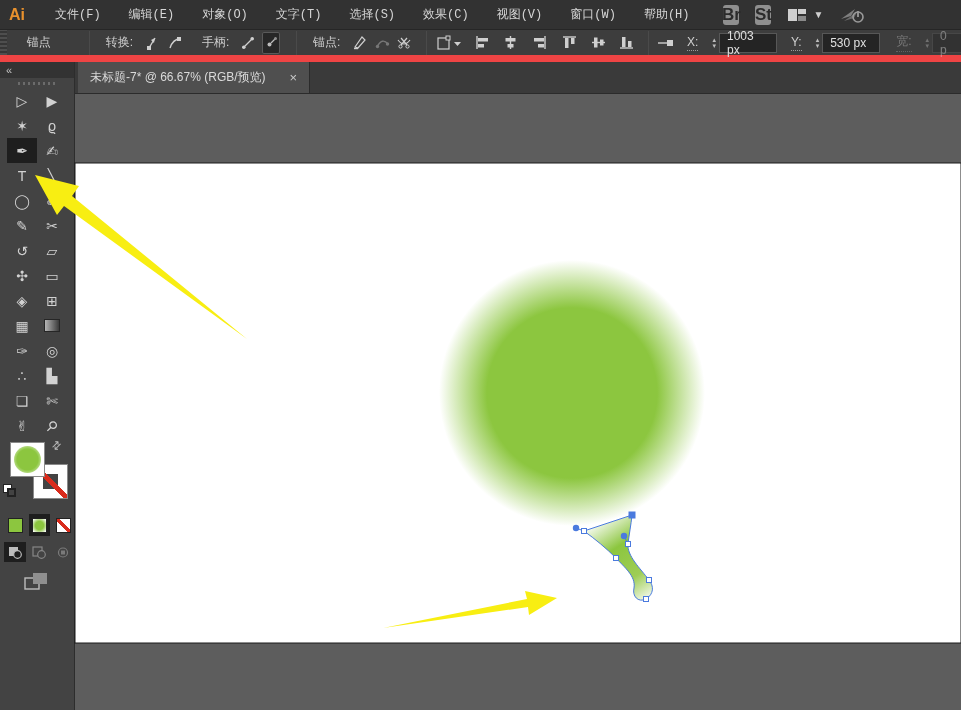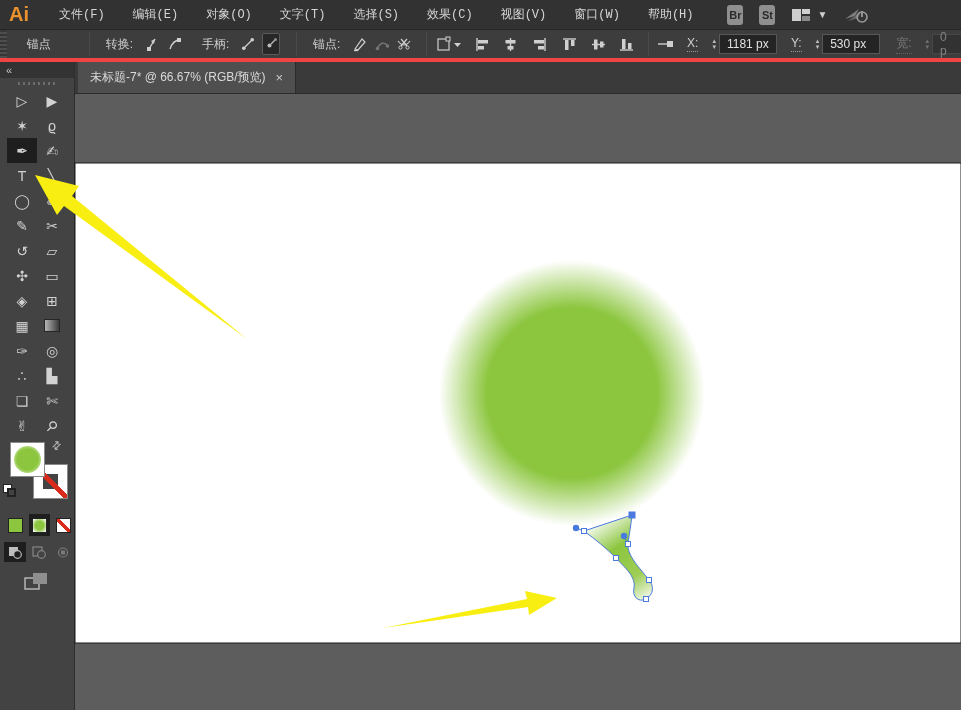--- a/index.html
+++ b/index.html
@@ -2,31 +2,31 @@
 <html><head>
 <meta charset="utf-8">
 <style>
   * { margin:0; padding:0; box-sizing:border-box; }
   html,body { width:961px; height:710px; overflow:hidden; }
   body { font-family:"Liberation Sans","DejaVu Sans",sans-serif; background:#3f3f3f; position:relative; }
 
   
   .menubar { height:30px; background:#323232; border-bottom:1px solid #262626;
              display:flex; align-items:center; color:#d6d6d6; font-size:12px; }
-  .logo { color:#e8912d; font-weight:bold; font-size:20px; margin:0 16px 0 9px; }
+  .logo { color:#e8912d; font-weight:bold; font-size:16px; margin:0 16px 0 9px; }
   .menu-items { display:flex; align-items:center; height:100%;font-family:Liberation Mono, monospace; }
   .menu-item { padding:0 14px; height:100%; display:flex; align-items:center; cursor:default; }
   .mb-right { display:flex; align-items:center; margin-left:20px; gap:16px; }
   .sq-btn { width:16px; height:20px; background:#8f8f8f; color:#2b2b2b; border-radius:3px;
-            font-size:11px; font-weight:bold; display:flex; align-items:center; justify-content:center; }
+            font-size:17px; font-weight:bold; display:flex; align-items:center; justify-content:center; }
   .ws-wrap { display:flex; align-items:center; gap:6px; }
   .chev { color:#cfcfcf; font-size:10px; }
 
   
-  .controlbar { height:32px; background:#3d3d3d; border-bottom:4px solid #ef4444;
+  .controlbar { height:32px; background:#3d3d3d; border-bottom:7px solid #ef4444;
                 display:flex; align-items:center; font-size:12px; color:#cfcfcf; }
   .grip { width:8px; height:100%;
           background:repeating-linear-gradient(0deg,#4e4e4e 0 2px,#363636 2px 4px); margin-right:10px; }
   .cb-label { margin:0 8px 0 10px; white-space:nowrap; }
   .cb-sep { width:1px; height:24px; background:#2c2c2c; border-right:1px solid #4a4a4a; margin:0 6px; }
   .icon-btn { width:22px; height:22px; display:flex; align-items:center; justify-content:center;
               border-radius:2px; margin:0 2px; color:#cfcfcf; }
   .icon-btn.pressed { background:#272727; box-shadow:inset 0 0 0 1px #5a5a5a; }
   .icon-btn svg { display:block; }
   .disabled { opacity:.4; }
@@ -89,21 +89,21 @@
   .mode-btns { display:flex; gap:2px; margin:6px 0 0 4px; flex-shrink:0; }
   .mbtn { width:22px; height:20px; display:flex; align-items:center; justify-content:center; }
   .mbtn.selected { background:#1e1e1e; }
   .screen-btn { margin:10px 0 0 24px; flex-shrink:0; }
 
   
   .workarea { flex:1; display:flex; flex-direction:column; min-width:0; }
   .tabbar { height:32px; background:#3a3a3a; border-bottom:1px solid #2b2b2b;
             display:flex; align-items:stretch; }
   .tab { background:#4f4f4f; color:#dadada; font-size:12px; display:flex; align-items:center;
-         gap:10px; padding:0 12px; margin-left:3px; border-right:1px solid #2b2b2b; }
+         gap:24px; padding:0 12px; margin-left:3px; border-right:1px solid #2b2b2b; }
   .tab-close { color:#c9c9c9; font-size:13px; line-height:1; }
   .canvas { flex:1; background:#5d5d5d; position:relative; }
 
   
   #art-svg { position:absolute; left:0; top:0; width:961px; height:710px;
              z-index:30; pointer-events:none; }
 </style>
 </head>
 <body>
 
@@ -253,21 +253,21 @@
       <line x1="1" y1="5" x2="12" y2="5" stroke="#cfcfcf" stroke-width="1.4"></line>
       <rect x="10" y="2" width="6" height="6" fill="#cfcfcf"></rect>
     </svg>
   </span>
   <span class="cb-label dotted-u">X:</span>
   <span class="stepper">
       <span>▴</span>
       <span>▾</span>
     </span>
   <span class="field">
-      <span>1181 px</span>
+      <span>1003 px</span>
     </span>
   <span class="cb-label dotted-u" style="margin-left:14px">Y:</span>
   <span class="stepper">
       <span>▴</span>
       <span>▾</span>
     </span>
   <span class="field">
       <span>530 px</span>
     </span>
   <span class="cb-label dotted-u disabled" style="margin-left:16px">宽:</span>

